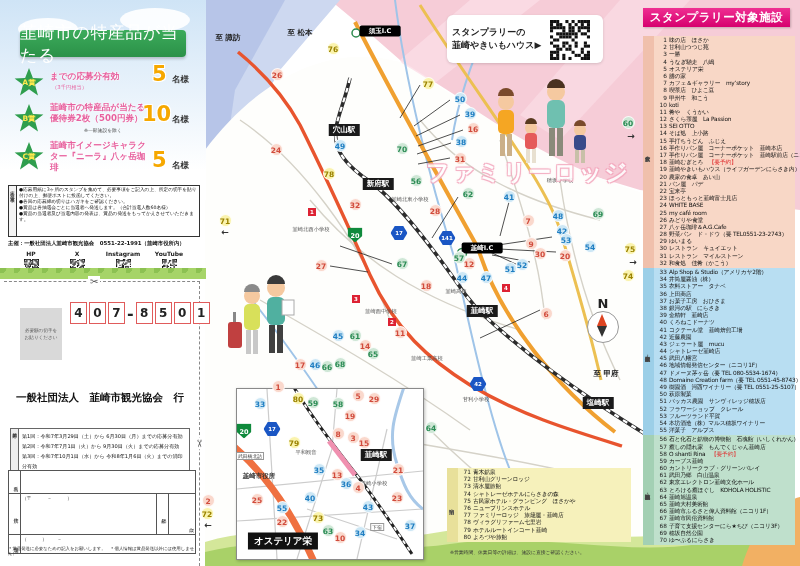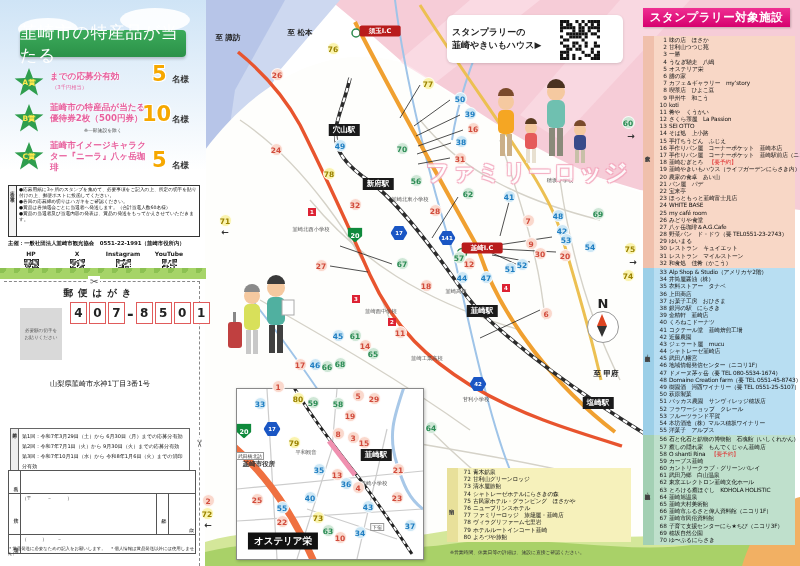--- a/index.html
+++ b/index.html
@@ -56,40 +56,40 @@
   td.flab{width:9px;text-align:center;writing-mode:vertical-rl;text-orientation:upright;font-size:5px}
   #formnote{left:8px;top:546px;width:190px;font-size:4.4px;color:#222}
   
   svg.layer{left:0;top:0}
   .marker{width:13px;height:13px;border-radius:50%;text-align:center;line-height:13px;
           font-size:7.5px;font-weight:bold;border:1px solid rgba(255,255,255,.85);box-sizing:border-box;z-index:30}
   .mk-f{background:#fad8cc;color:#d14b3c}.mk-s{background:#cde7f5;color:#1f7ec2}
   .mk-g{background:#cfe7d6;color:#2c8c55}.mk-y{background:#faf3ad;color:#9a8200}
   .lb{transform:translate(-50%,-50%);white-space:pre;z-index:25}
   .lb-dir{font-size:7.5px;font-weight:bold;color:#222}
-  .lb-ic{background:#b91c1c;color:#fff;font-size:6.5px;font-weight:bold;padding:1px 9px;border-radius:2px}
+  .lb-ic{background:#000000;color:#fff;font-size:6.5px;font-weight:bold;padding:1px 9px;border-radius:2px}
   .lb-station{background:#1a1a1a;color:#fff;font-size:7.5px;font-weight:bold;padding:1px 4px}
   .lb-school{font-size:5.3px;color:#555}
   .lb-place{font-size:6.5px;font-weight:bold;color:#333}
   .lb-smallbox{background:#fff;border:.5px solid #999;font-size:4.8px;color:#333;padding:0 1px}
   .lb-title{background:#111;color:#fff;font-size:9.5px;font-weight:bold;padding:2px 6px}
   .lb-arrow{font-size:9px;font-weight:bold;color:#333}
   .lb-deco{font-size:23px;font-weight:bold;color:#fff;letter-spacing:2px;opacity:.85;
            text-shadow:0 0 3px #f3a7bd,1px 1px 0 #f3a7bd,-1px -1px 0 #f3a7bd,1px -1px 0 #f3a7bd,-1px 1px 0 #f3a7bd}
   .badge-hex{background:#1a56c4;color:#fff;font-size:5.5px;font-weight:bold;width:17px;height:14px;
              display:flex;align-items:center;justify-content:center;transform:translate(-50%,-50%);
              clip-path:polygon(25% 0,75% 0,100% 50%,75% 100%,25% 100%,0 50%);z-index:26}
   .badge-shield{background:#0f8a3c;color:#fff;font-size:6.5px;font-weight:bold;width:15px;height:15px;
              display:flex;align-items:center;justify-content:center;transform:translate(-50%,-50%);
              clip-path:polygon(0 0,100% 0,100% 55%,50% 100%,0 55%);z-index:26}
   .spot{background:#d23; color:#fff;width:8px;height:8px;font-size:5.5px;font-weight:bold;text-align:center;
         line-height:8px;transform:translate(-50%,-50%);z-index:26}
   #inset{left:236px;top:388px;width:186px;height:170px;background:#fff;border:1.5px solid #8a8a8a;
          box-shadow:1px 1px 3px rgba(0,0,0,.25);z-index:20;overflow:hidden}
-  #infobox{left:447px;top:15px;width:176px;height:48px;background:#fff;border-radius:6px;z-index:28;
+  #infobox{left:447px;top:15px;width:156px;height:48px;background:#fff;border-radius:6px;z-index:28;
            display:flex;align-items:center;justify-content:space-between;padding:0 5px;box-sizing:border-box;
            box-shadow:0 1px 3px rgba(0,0,0,.15)}
   #infobox .t{font-size:9px;font-weight:bold;line-height:13px;color:#222}
   #compass{left:586px;top:296px;width:34px;height:44px;text-align:center;z-index:27}
   #compass .n{font-size:13px;font-weight:bold}
   #compass .dial{width:30px;height:30px;margin:0 auto;border-radius:50%;background:#fff;border:1.5px solid #999;position:relative}
   #compass .needle-n{position:absolute;left:9px;top:2px;width:0;height:0;border-left:5px solid transparent;
            border-right:5px solid transparent;border-bottom:12px solid #d42;}
   #compass .needle-s{position:absolute;left:9px;top:14px;width:0;height:0;border-left:5px solid transparent;
            border-right:5px solid transparent;border-top:11px solid #333;}
@@ -370,21 +370,21 @@
       <div class="abs lb lb-station" style="left: 376px; top: 455px;">韮崎駅</div>
       <div class="abs lb lb-school" style="left: 560px; top: 180px;">穂坂小学校</div>
       <div class="abs lb lb-school" style="left: 410px; top: 199px;">韮崎北東小学校</div>
       <div class="abs lb lb-school" style="left: 311px; top: 229px;">韮崎北西小学校</div>
       <div class="abs lb lb-school" style="left: 381px; top: 311px;">韮崎西中学校</div>
       <div class="abs lb lb-school" style="left: 456px; top: 291px;">韮崎高校</div>
       <div class="abs lb lb-school" style="left: 427px; top: 358px;">韮崎工業高校</div>
       <div class="abs lb lb-school" style="left: 476px; top: 399px;">甘利小学校</div>
       <div class="abs lb lb-school" style="left: 374px; top: 483px;">韮崎小学校</div>
       <div class="abs lb lb-school" style="left: 306px; top: 452px;">平和観音</div>
-      <div class="abs lb lb-place" style="left: 259px; top: 464px;">韮崎市役所</div>
+      <div class="abs lb lb-place" style="left: 259px; top: 476px;">韮崎市役所</div>
       <div class="abs lb lb-smallbox" style="left: 250px; top: 456px;">武田橋北詰</div>
       <div class="abs lb lb-smallbox" style="left: 377px; top: 527px;">下宿</div>
       <div class="abs lb lb-arrow" style="left: 225px; top: 232px;">←</div>
       <div class="abs lb lb-arrow" style="left: 208px; top: 525px;">←</div>
       <div class="abs lb lb-arrow" style="left: 631px; top: 136px;">→</div>
       <div class="abs lb lb-arrow" style="left: 633px; top: 262px;">→</div>
       <div class="abs lb lb-deco" style="left: 528px; top: 172px;">ファミリーロッジ</div>
       <div class="abs lb lb-title" style="left: 283px; top: 541px; z-index: 31;">オステリア栄</div>
     </div>
   <div id="badges">
@@ -1250,36 +1250,35 @@
           <rect x="12" y="12" width="1" height="1" fill="#111"></rect>
         </svg>
       </div>
     </div>
   <div id="grass" class="abs"></div>
   <div class="cutline-h abs"></div>
   <div class="abs scissor" style="left:88px;top:276px">✂</div>
   <div class="cutline-v abs"></div>
   <div class="abs scissor" style="left:193px;top:438px;transform:rotate(90deg)">✂</div>
 
-  <div id="hagaki" class="abs">郵便はがき</div>
   <div class="abs" style="left:70px;top:302px;display:flex;gap:2px;align-items:center" id="zipboxes">
       <div class="zipbox">4</div>
       <div class="zipbox">0</div>
       <div class="zipbox">7</div>
       <span style="font-weight: bold;">-</span>
       <div class="zipbox">8</div>
       <div class="zipbox">5</div>
       <div class="zipbox">0</div>
       <div class="zipbox">1</div>
     </div>
   <div id="stamp" class="abs">
       <span style="white-space: pre-line;">必要額の切手を
 お貼りください</span>
     </div>
-  <div id="addr" class="abs">山梨県韮崎市水神1丁目3番1号</div>
+  <div id="recipient" class="abs">一般社団法人　韮崎市観光協会　行</div>
   <div id="rounds" class="abs">
     <div id="roundslabel">応募期間</div>
     <div class="rows" id="roundrows">
         <div>第1回：令和7年3月29日（土）から 6月30日（月）までの応募分有効</div>
         <div>第2回：令和7年7月1日（火）から 9月30日（火）までの応募分有効</div>
         <div>第3回：令和7年10月1日（水）から 令和8年1月6日（火）までの消印分有効</div>
       </div>
   </div>
   <table class="form abs" style="top:470px;width:188px">
     <tbody>

